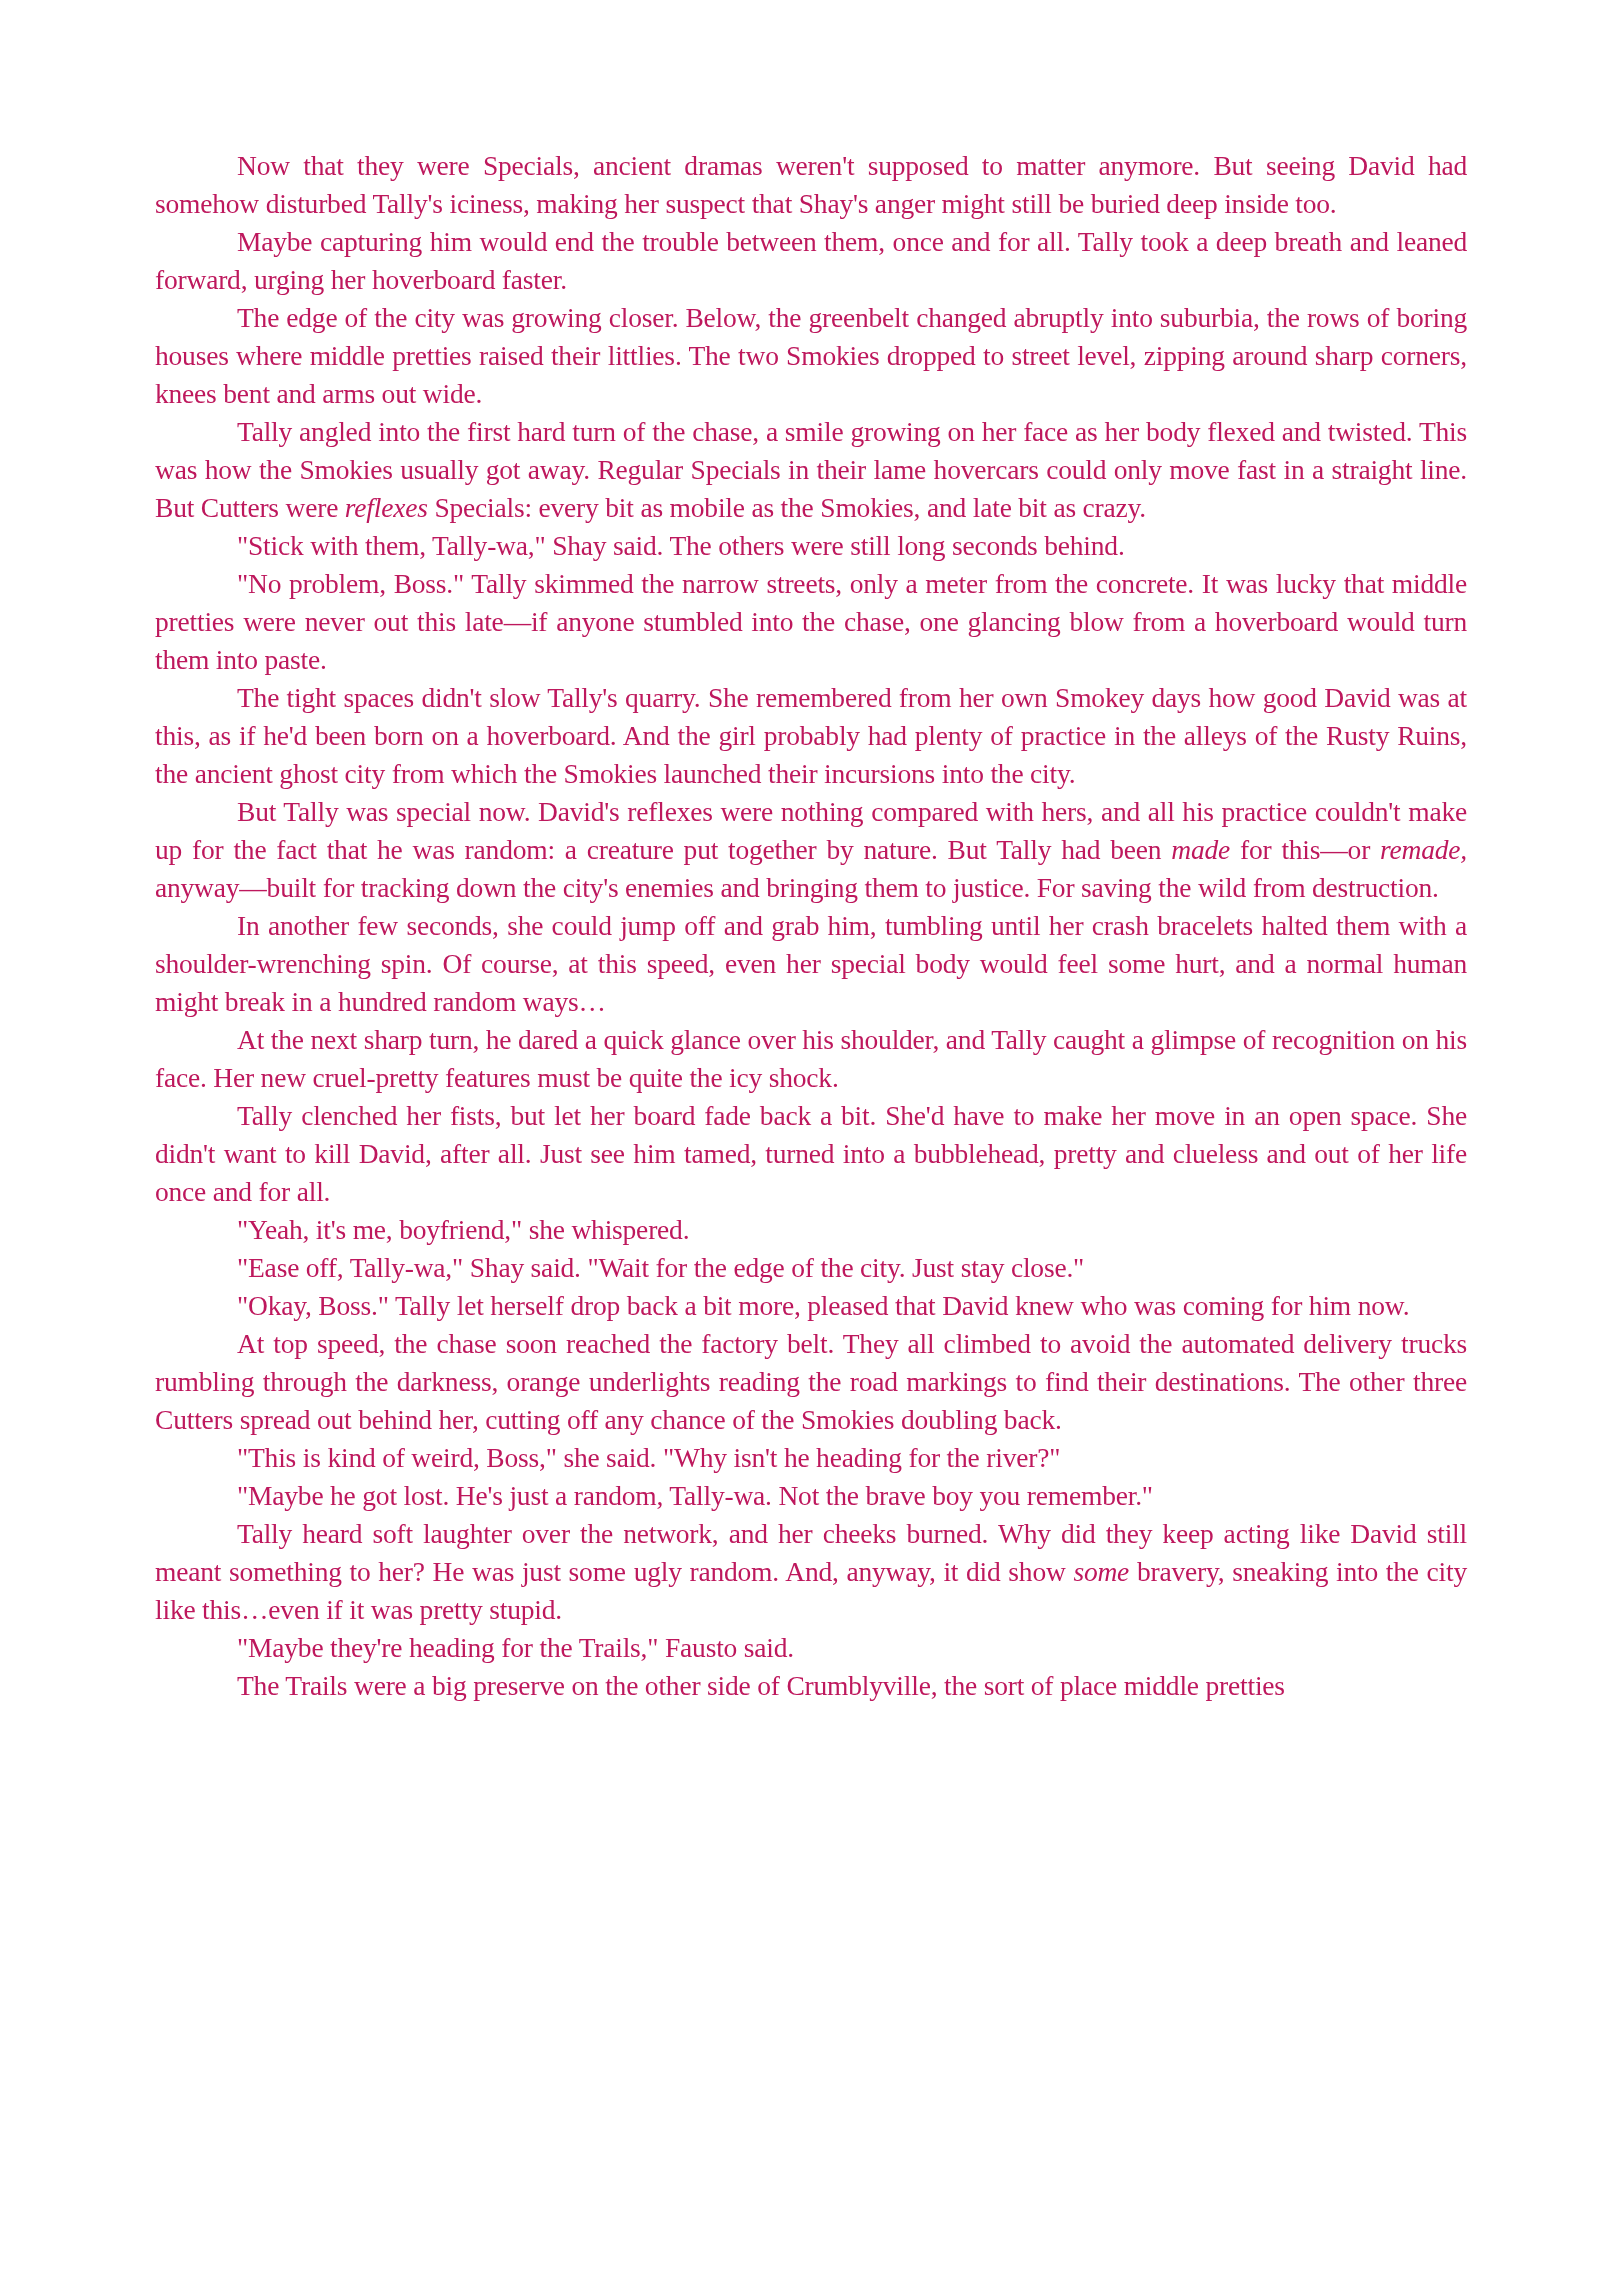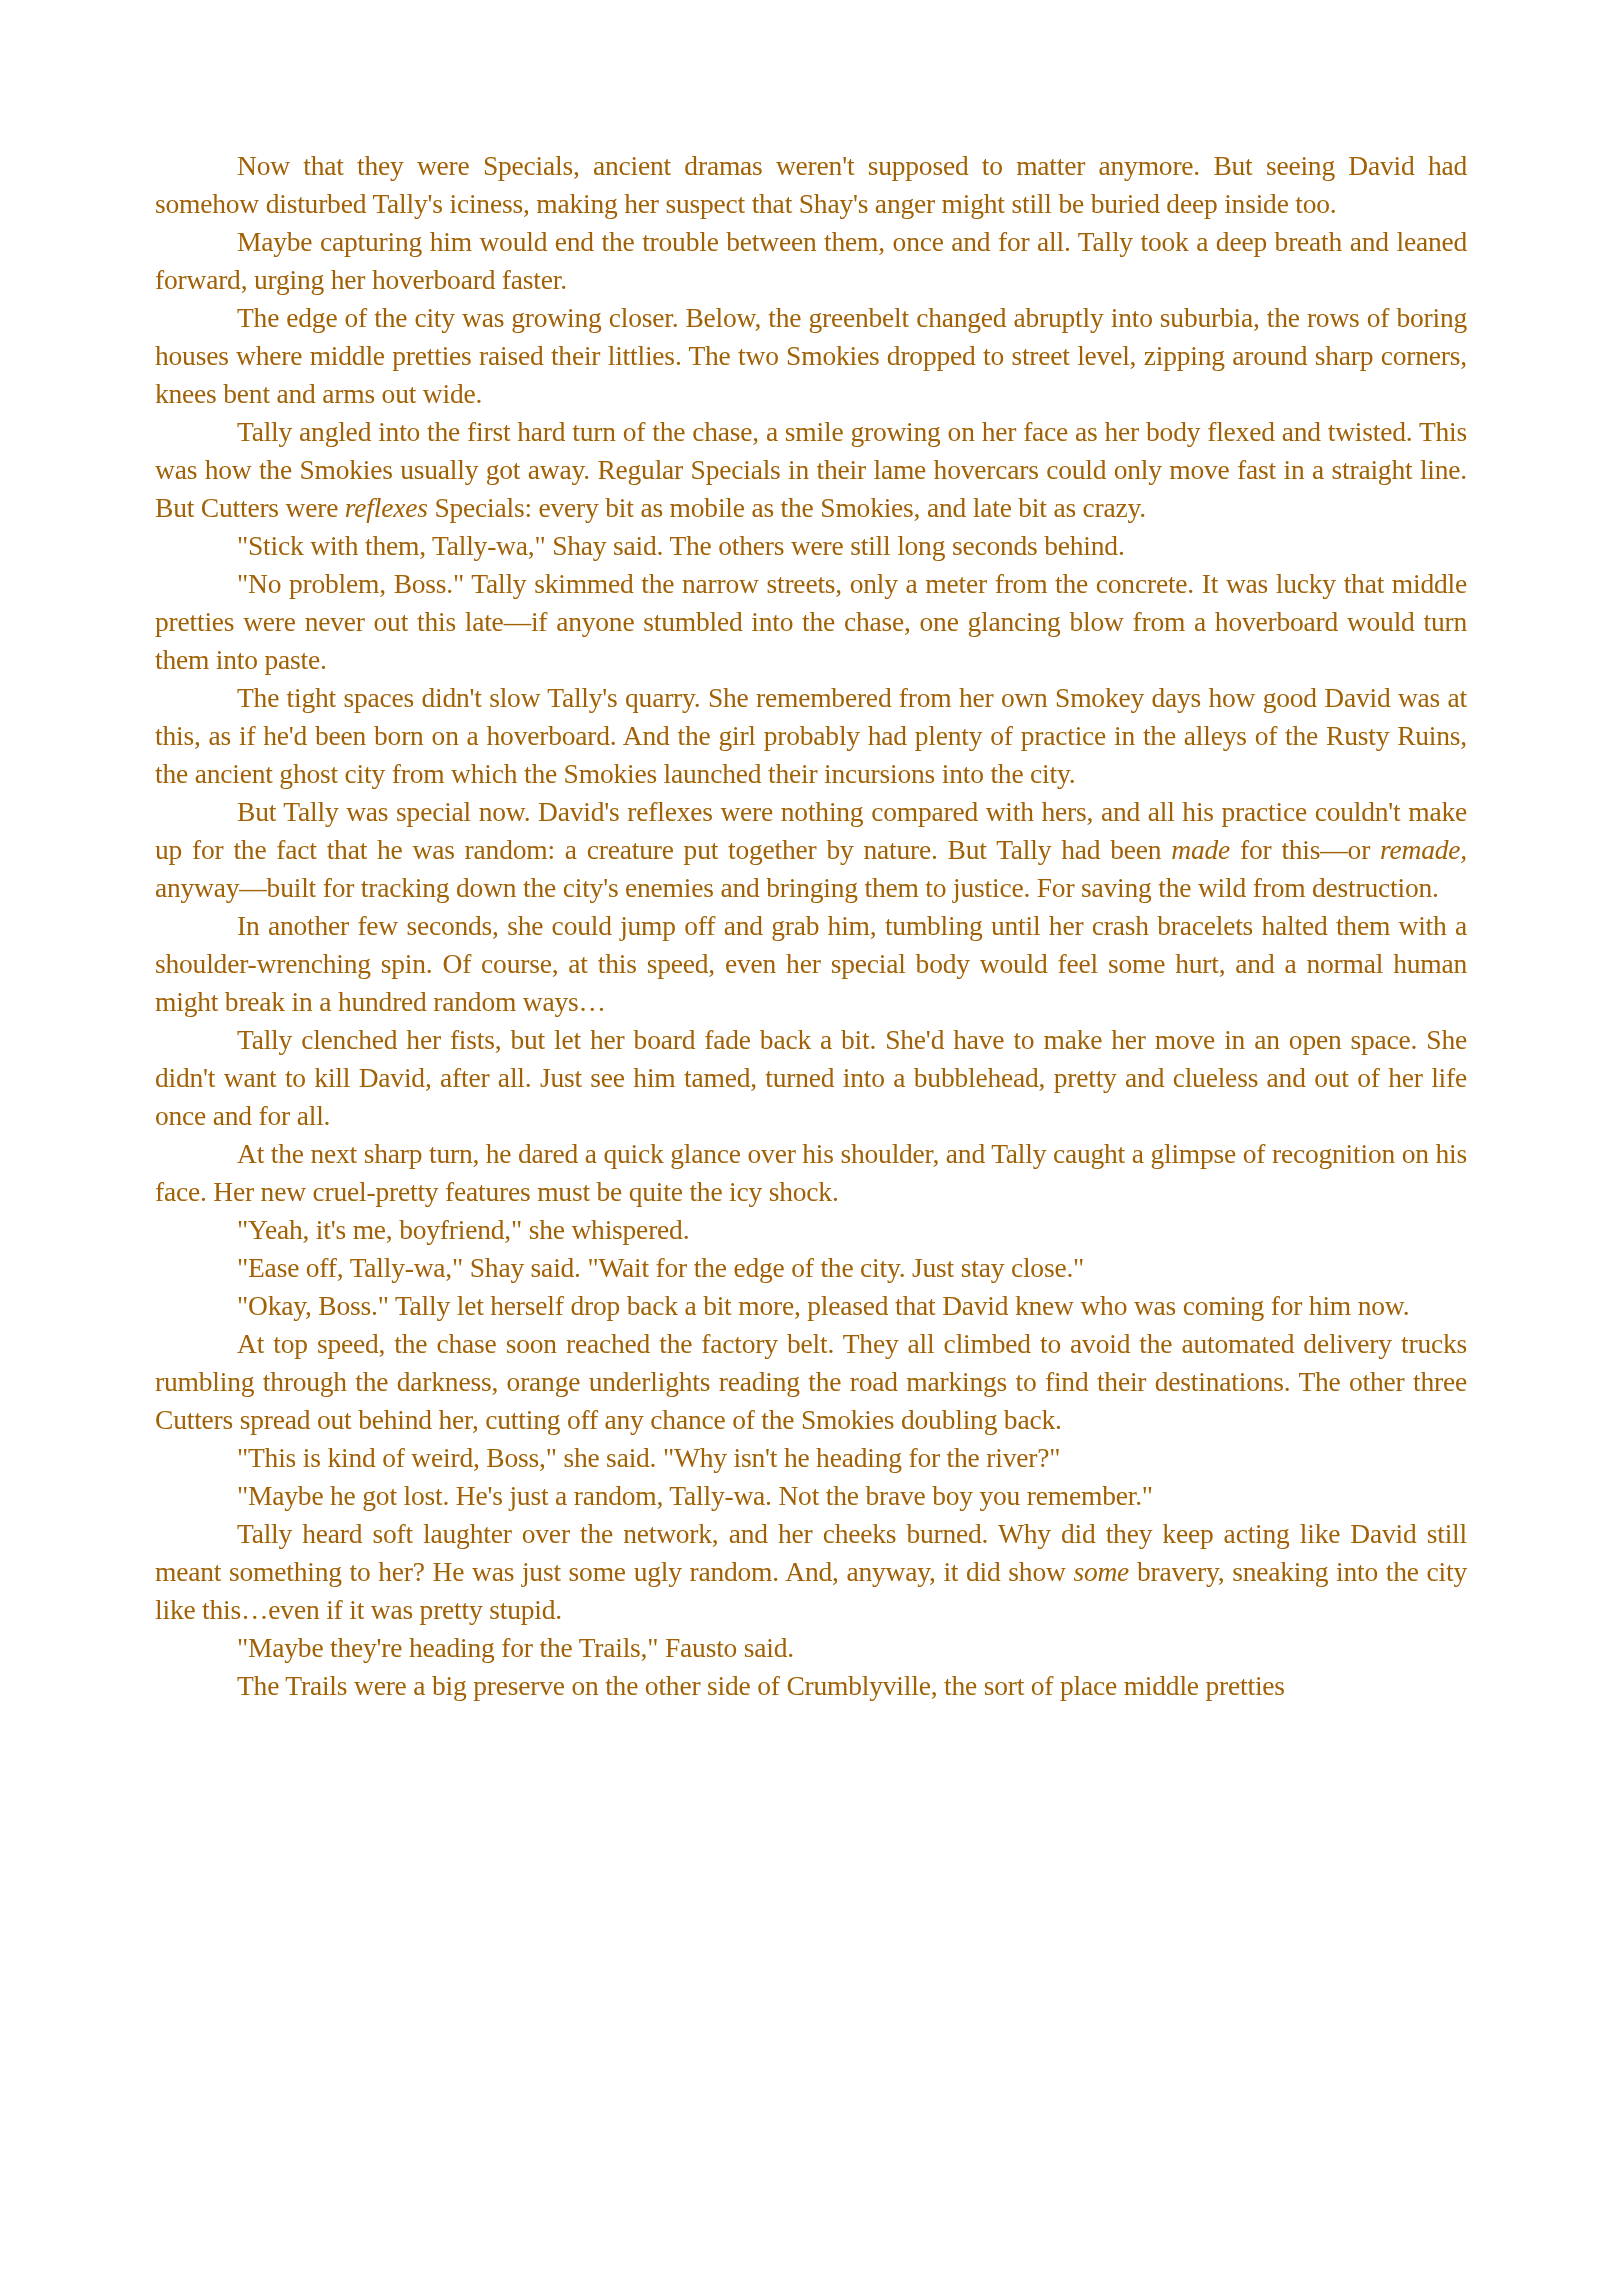--- a/index.html
+++ b/index.html
@@ -23,43 +23,43 @@
     width: 100%;
   }
   .text-block p {
     margin: 0;
     padding: 0;
     text-indent: 82px;
     font-family: "Liberation Serif", "DejaVu Serif", serif;
     font-size: 27.5px;
     line-height: 38px;
     letter-spacing: -0.2px;
-    color: #a16207;
+    color: #be185d;
     text-align: justify;
   }
   .text-block p span.it {
     font-style: italic;
   }
 </style>
 </head>
 <body>
 
 <div class="page">
   <div class="text-block">
       <p><span>Now that they were Specials, ancient dramas weren't supposed to matter anymore. But seeing David had somehow disturbed Tally's iciness, making her suspect that Shay's anger might still be buried deep inside too.</span></p>
       <p><span>Maybe capturing him would end the trouble between them, once and for all. Tally took a deep breath and leaned forward, urging her hoverboard faster.</span></p>
       <p><span>The edge of the city was growing closer. Below, the greenbelt changed abruptly into suburbia, the rows of boring houses where middle pretties raised their littlies. The two Smokies dropped to street level, zipping around sharp corners, knees bent and arms out wide.</span></p>
       <p><span>Tally angled into the first hard turn of the chase, a smile growing on her face as her body flexed and twisted. This was how the Smokies usually got away. Regular Specials in their lame hovercars could only move fast in a straight line. But Cutters were </span><span class="it">reflexes</span><span> Specials: every bit as mobile as the Smokies, and late bit as crazy.</span></p>
       <p><span>"Stick with them, Tally-wa," Shay said. The others were still long seconds behind.</span></p>
       <p><span>"No problem, Boss." Tally skimmed the narrow streets, only a meter from the concrete. It was lucky that middle pretties were never out this late—if anyone stumbled into the chase, one glancing blow from a hoverboard would turn them into paste.</span></p>
       <p><span>The tight spaces didn't slow Tally's quarry. She remembered from her own Smokey days how good David was at this, as if he'd been born on a hoverboard. And the girl probably had plenty of practice in the alleys of the Rusty Ruins, the ancient ghost city from which the Smokies launched their incursions into the city.</span></p>
       <p><span>But Tally was special now. David's reflexes were nothing compared with hers, and all his practice couldn't make up for the fact that he was random: a creature put together by nature. But Tally had been </span><span class="it">made</span><span> for this—or </span><span class="it">remade,</span><span> anyway—built for tracking down the city's enemies and bringing them to justice. For saving the wild from destruction.</span></p>
       <p><span>In another few seconds, she could jump off and grab him, tumbling until her crash bracelets halted them with a shoulder-wrenching spin. Of course, at this speed, even her special body would feel some hurt, and a normal human might break in a hundred random ways…</span></p>
+      <p><span>At the next sharp turn, he dared a quick glance over his shoulder, and Tally caught a glimpse of recognition on his face. Her new cruel-pretty features must be quite the icy shock.</span></p>
       <p><span>Tally clenched her fists, but let her board fade back a bit. She'd have to make her move in an open space. She didn't want to kill David, after all. Just see him tamed, turned into a bubblehead, pretty and clueless and out of her life once and for all.</span></p>
-      <p><span>At the next sharp turn, he dared a quick glance over his shoulder, and Tally caught a glimpse of recognition on his face. Her new cruel-pretty features must be quite the icy shock.</span></p>
       <p><span>"Yeah, it's me, boyfriend," she whispered.</span></p>
       <p><span>"Ease off, Tally-wa," Shay said. "Wait for the edge of the city. Just stay close."</span></p>
       <p><span>"Okay, Boss." Tally let herself drop back a bit more, pleased that David knew who was coming for him now.</span></p>
       <p><span>At top speed, the chase soon reached the factory belt. They all climbed to avoid the automated delivery trucks rumbling through the darkness, orange underlights reading the road markings to find their destinations. The other three Cutters spread out behind her, cutting off any chance of the Smokies doubling back.</span></p>
       <p><span>"This is kind of weird, Boss," she said. "Why isn't he heading for the river?"</span></p>
       <p><span>"Maybe he got lost. He's just a random, Tally-wa. Not the brave boy you remember."</span></p>
       <p><span>Tally heard soft laughter over the network, and her cheeks burned. Why did they keep acting like David still meant something to her? He was just some ugly random. And, anyway, it did show </span><span class="it">some</span><span> bravery, sneaking into the city like this…even if it was pretty stupid.</span></p>
       <p><span>"Maybe they're heading for the Trails," Fausto said.</span></p>
       <p><span>The Trails were a big preserve on the other side of Crumblyville, the sort of place middle pretties</span></p>
     </div>

